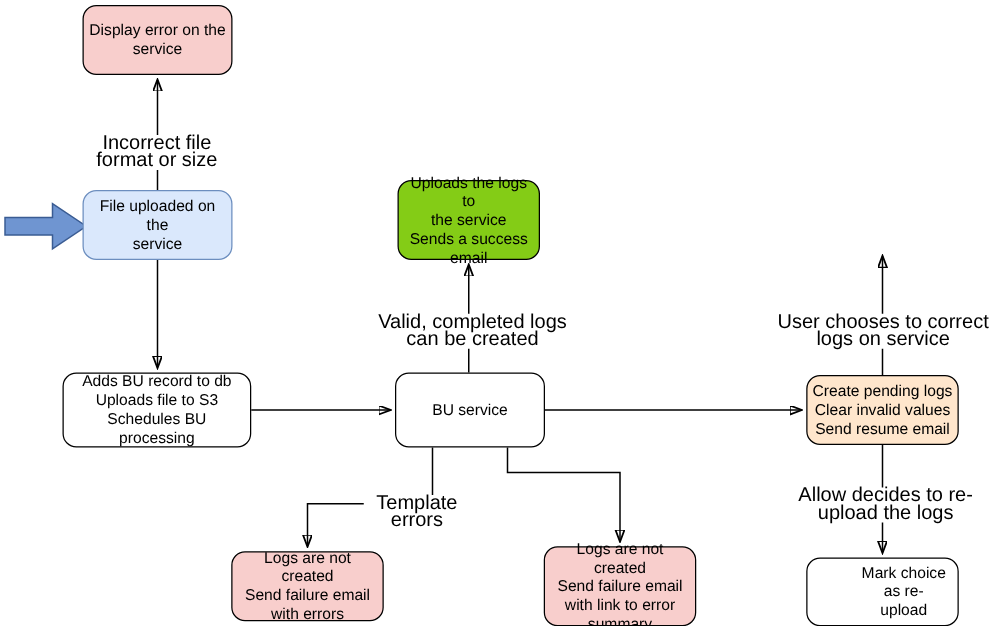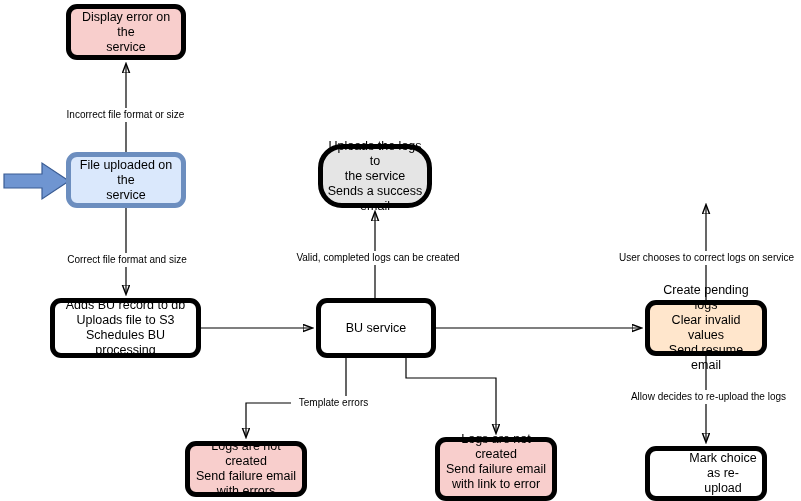--- a/index.html
+++ b/index.html
@@ -13,41 +13,41 @@
   #canvas {
     position: relative;
     width: 801px;
     height: 501px;
     background: #ffffff;
     overflow: hidden;
   }
   .node {
     position: absolute;
     box-sizing: border-box;
-    border: 5px solid #ec4899;
+    border: 1px solid #ec4899;
     border-radius: 11px;
     display: flex;
     align-items: center;
     justify-content: center;
     text-align: center;
     font-size: 12.5px;
     line-height: 15px;
     color: #000000;
     white-space: pre-line;
     padding: 2px 4px;
   }
   .node.plain   { background: #ffffff; border-color: #000000; }
   .node.pink    { background: #f8cecc; border-color: #000000; }
   .node.blue    { background: #dae8fc; border-color: #6c8ebf; }
-  .node.green   { background: #e5e5e5; border-color: #000000; border-radius: 24px; }
+  .node.green   { background: #84cc16; border-color: #000000; }
   .node.yellow  { background: #ffe6cc; border-color: #000000; }
 
   .edgelabel {
     position: absolute;
-    font-size: 10px;
+    font-size: 16px;
     line-height: 14px;
     color: #000000;
     background: #ffffff;
     text-align: center;
     white-space: pre-line;
     padding: 0 2px;
   }
   svg.edges {
     position: absolute;
     left: 0;
@@ -117,19 +117,18 @@
 Send failure email
 with errors</div>
   <div class="node pink" style="left:435px; top:437px; width:122px; height:64px;">Logs are not created
 Send failure email
 with link to error
 summary</div>
   <div class="node plain" style="left:645px; top:446px; width:122px; height:55px;padding-left:38px;">Mark choice as re-
 upload</div>
 
   <div class="edgelabel" style="left:56px;  top:108px; width:135px;">Incorrect file format or size</div>
-  <div class="edgelabel" style="left:57px;  top:253px; width:136px;">Correct file format and size</div>
   <div class="edgelabel" style="left:286px; top:251px; width:180px;">Valid, completed logs can be created</div>
   <div class="edgelabel" style="left:291px; top:396px; width:81px;">Template errors</div>
   <div class="edgelabel" style="left:608px; top:251px; width:193px;">User chooses to correct logs on service</div>
   <div class="edgelabel" style="left:618px; top:390px; width:177px;">Allow decides to re-upload the logs</div>
 
 </div>
 
 </body></html>

